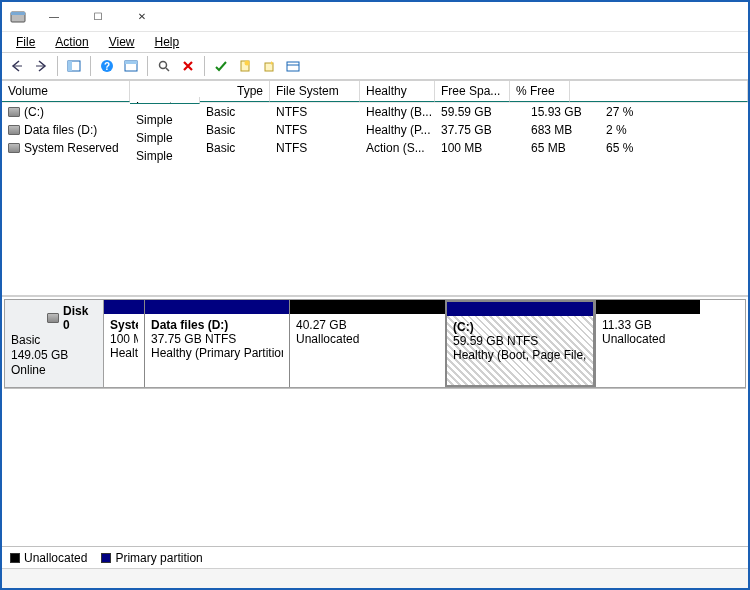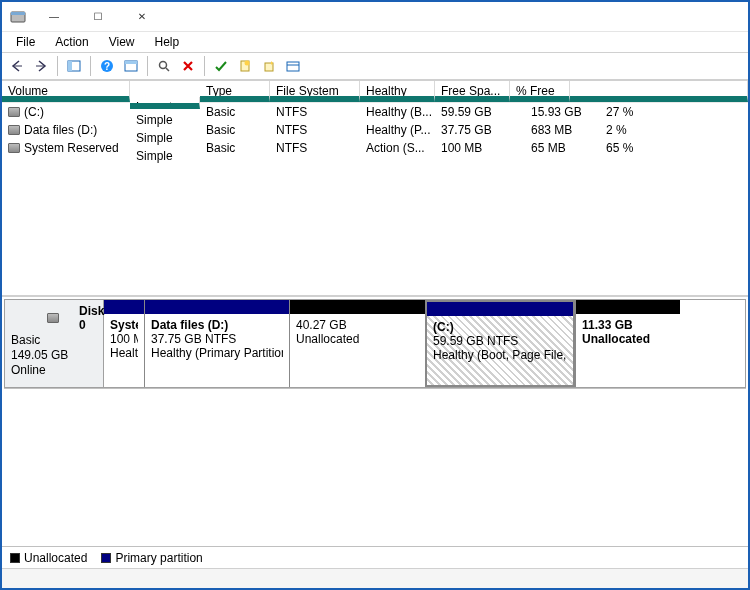--- a/index.html
+++ b/index.html
@@ -39,20 +39,21 @@
     font-size: 10px;
     color:#333;
   }
   
   .menubar {
     height: 20px;
     display:flex;
     align-items:center;
     padding: 0 6px;
     gap: 4px;
+    text-decoration: underline;
   }
   .menubar .menuitem { padding: 2px 8px; }
   
   .toolbar {
     height: 28px;
     border-top: 1px solid #d0d0d0;
     border-bottom: 1px solid #d0d0d0;
     display:flex;
     align-items:center;
     padding: 0 4px;
@@ -81,26 +82,26 @@
   }
   .vol-head .col, .vol-row .cell {
     border-right:1px solid #e5e5e5;
     padding: 3px 6px;
     overflow:hidden;
     white-space:nowrap;
     text-overflow:ellipsis;
   }
   .vol-head .col {
     background:#fff;
-    border-bottom:6px solid #0f766e;
+    border-bottom:1px solid #0f766e;
     border-right:1px solid #d9d9d9;
   }
   .col-volume{width:128px;}
   .col-layout{width:70px;margin-top:16px;}
-  .col-type{width:70px;}
+  .col-type{width:70px;text-align:right;}
   .col-fs{width:90px;}
   .col-status{width:75px;}
   .col-cap{width:90px;}
   .col-free{width:75px;}
   .col-pct{width:60px;}
   .col-end{flex:1;}
   .vol-rows{flex:1;overflow:auto;}
   .vol-row{display:flex;height:18px;align-items:center;}
   .vol-row .cell{border-right:1px solid transparent;display:flex;align-items:center;gap:4px;}
   .drv-icon{
@@ -123,21 +124,21 @@
     height:90px;
     margin:2px;
   }
   .diskinfo{
     width:100px;
     border:1px solid #a0a0a0;
     background:#eef0f2;
     padding:4px 6px;
     display:flex;flex-direction:column;gap:1px;
   }
-  .diskinfo .dhead{display:flex;align-items:center;gap:20px;font-weight:bold;padding-left:36px;}
+  .diskinfo .dhead{display:flex;align-items:center;gap:4px;font-weight:bold;padding-left:36px;}
   .parts{flex:1;display:flex;gap:0;border:1px solid #a0a0a0;border-left:none;}
   .part{
     border-left:1px solid #888;
     display:flex;flex-direction:column;
     overflow:hidden;
     position:relative;
   }
   .part:first-child{border-left:none;}
   .part .stripe{height:14px;}
   .stripe.primary{background:#000080;}
@@ -334,36 +335,36 @@
           </div>
         </div>
         <div class="part" style="width: 145px;">
           <div class="stripe primary"></div>
           <div class="body">
             <div class="pname">Data files  (D:)</div>
             <div class="pline">37.75 GB NTFS</div>
             <div class="pline">Healthy (Primary Partition</div>
           </div>
         </div>
-        <div class="part" style="width: 136px;">
+        <div class="part" style="width: 156px;">
           <div class="stripe unalloc"></div>
           <div class="body">
             <div class="pline">40.27 GB</div>
             <div class="pline">Unallocated</div>
           </div>
         </div>
         <div class="part selected" style="width: 150px;">
           <div class="stripe primary"></div>
           <div class="body">
             <div class="pname">(C:)</div>
             <div class="pline">59.59 GB NTFS</div>
             <div class="pline">Healthy (Boot, Page File, C</div>
           </div>
         </div>
-        <div class="part" style="width: 105px; font-weight: bold;">
+        <div class="part" style="width: 105px;">
           <div class="stripe unalloc"></div>
           <div class="body">
             <div class="pline">11.33 GB</div>
             <div class="pline">Unallocated</div>
           </div>
         </div>
       </div>
   </div>
   <div class="spacer"></div>
   <div class="legend">

